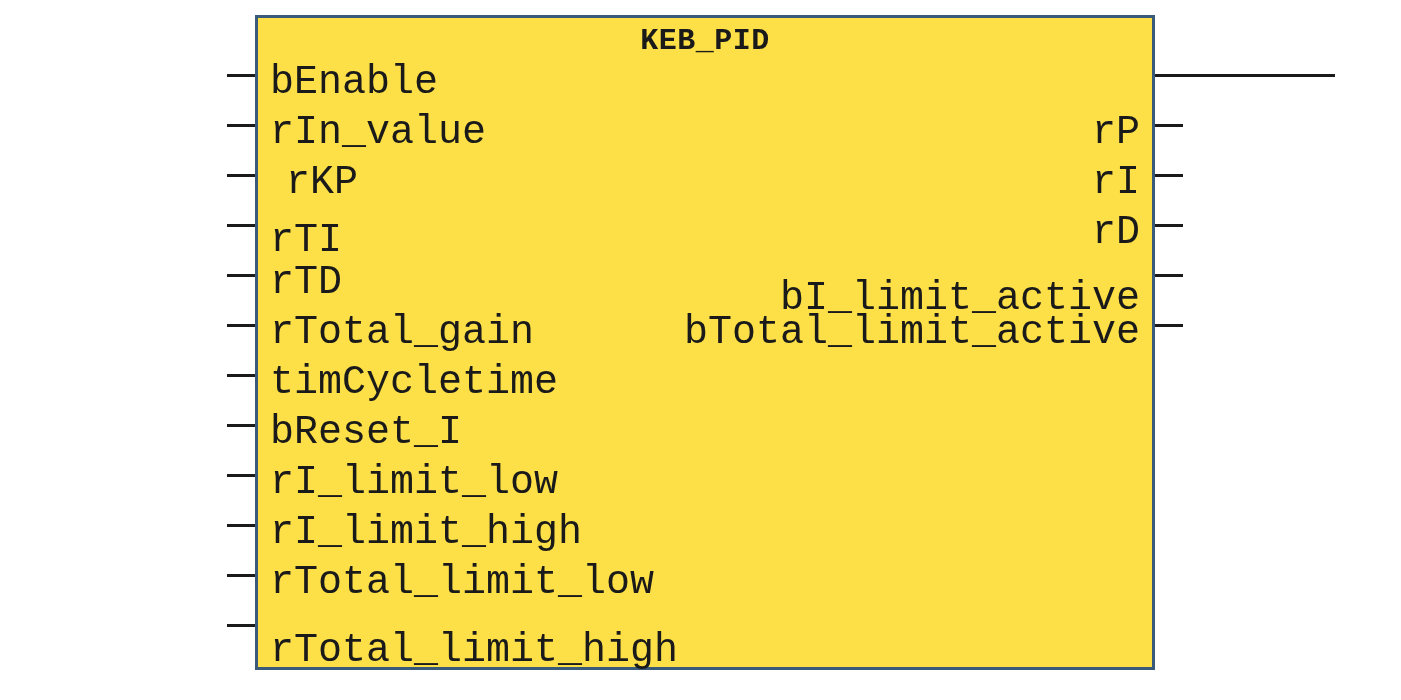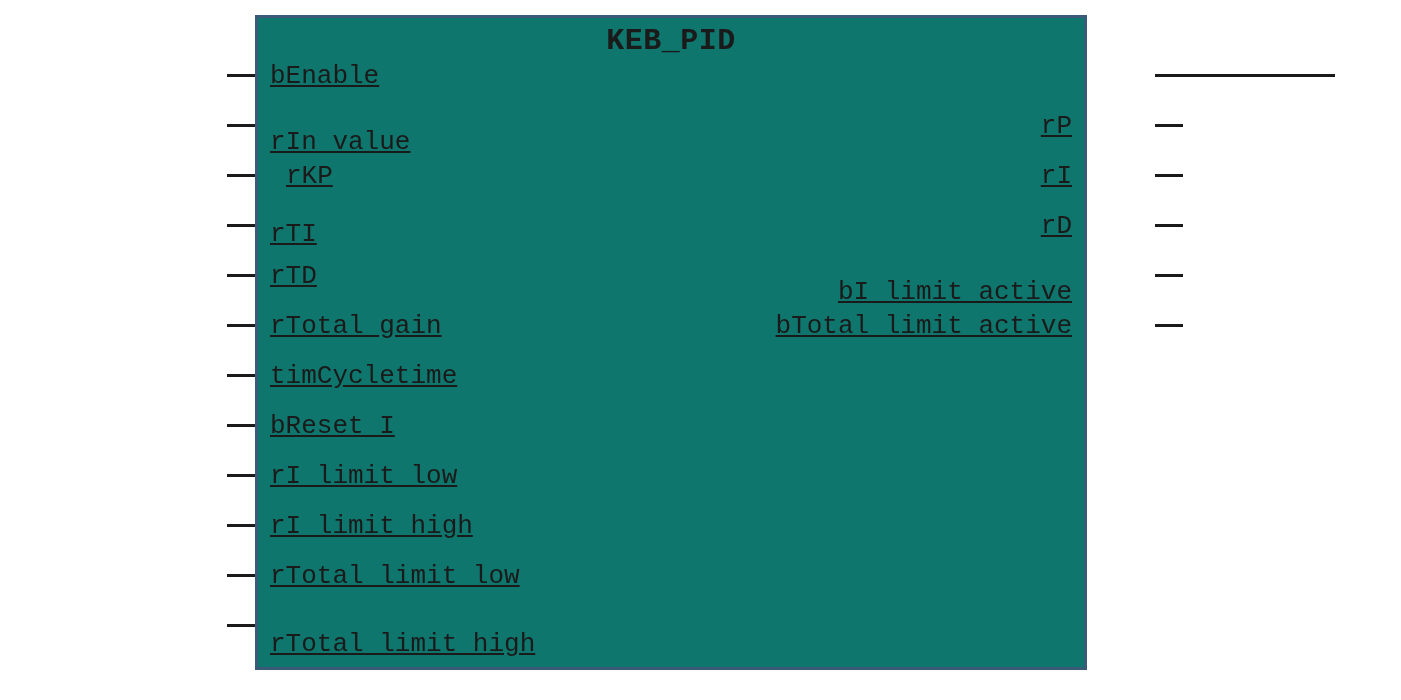--- a/index.html
+++ b/index.html
@@ -12,23 +12,23 @@
   }
   .canvas {
     position: relative;
     width: 1401px;
     height: 700px;
   }
   .block {
     position: absolute;
     left: 255px;
     top: 15px;
-    width: 832px;
+    width: 900px;
     height: 655px;
-    background: #0f766e;
+    background: #fde047;
     border: 3px solid #3a5a7a;
     box-sizing: border-box;
   }
   .block-title {
     width: 100%;
     text-align: center;
     font-weight: bold;
     font-size: 30px;
     color: #1a1a1a;
     padding-top: 6px;
@@ -36,25 +36,24 @@
   }
   .pins {
     position: absolute;
     left: 0;
     right: 0;
     top: 0;
     bottom: 0;
   }
   .pin-label {
     position: absolute;
-    font-size: 26px;
+    font-size: 40px;
     color: #1a1a1a;
     white-space: nowrap;
     line-height: 1;
-    text-decoration: underline;
   }
   .pin-label.left {
     left: 12px;
   }
   .pin-label.right {
     right: 12px;
     text-align: right;
   }
   .stub {
     position: absolute;
@@ -75,21 +74,21 @@
   }
 </style>
 </head>
 <body>
 <div class="canvas">
 
   <div class="block">
     <div class="block-title">KEB_PID</div>
     <div class="pins" id="pins">
         <div class="pin-label left" style="top: 45px;">bEnable</div>
-        <div class="pin-label left" style="top: 95px; margin-top: 16px;">rIn_value</div>
+        <div class="pin-label left" style="top: 95px;">rIn_value</div>
         <div class="pin-label left" style="top: 145px; margin-left: 16px;">rKP</div>
         <div class="pin-label left" style="top: 195px; margin-top: 8px;">rTI</div>
         <div class="pin-label left" style="top: 245px;">rTD</div>
         <div class="pin-label left" style="top: 295px;">rTotal_gain</div>
         <div class="pin-label left" style="top: 345px;">timCycletime</div>
         <div class="pin-label left" style="top: 395px;">bReset_I</div>
         <div class="pin-label left" style="top: 445px;">rI_limit_low</div>
         <div class="pin-label left" style="top: 495px;">rI_limit_high</div>
         <div class="pin-label left" style="top: 545px; text-align: right;">rTotal_limit_low</div>
         <div class="pin-label left" style="top: 613px;">rTotal_limit_high</div>

